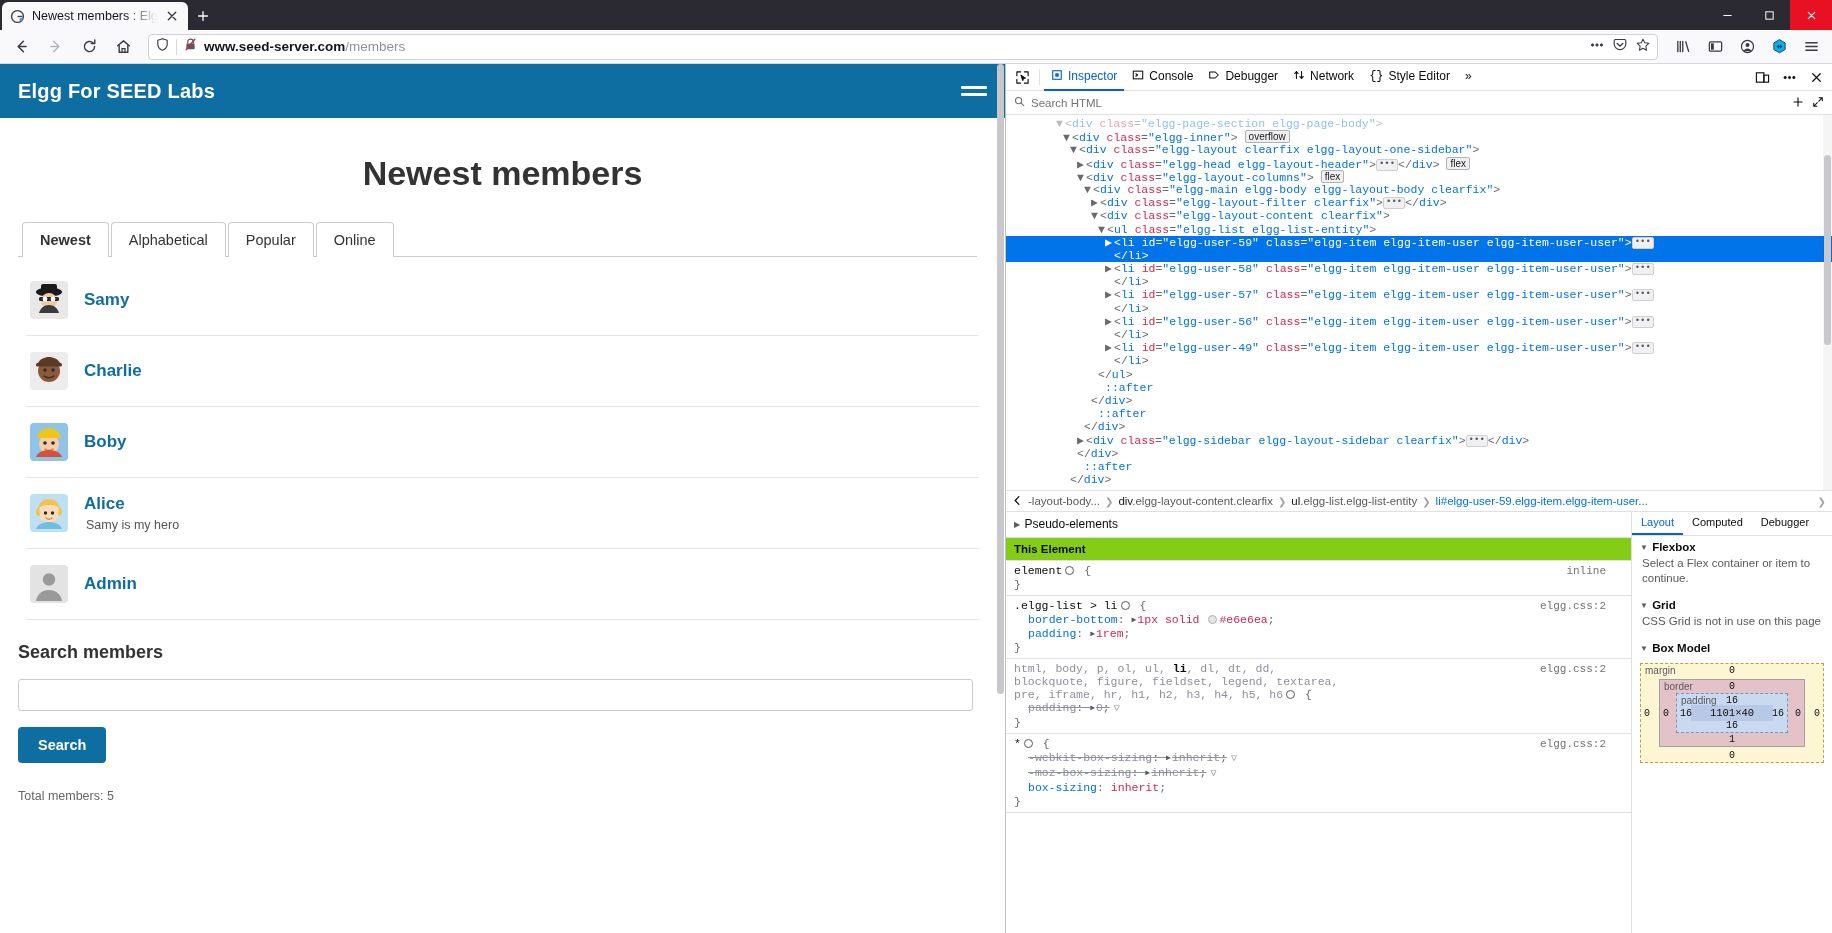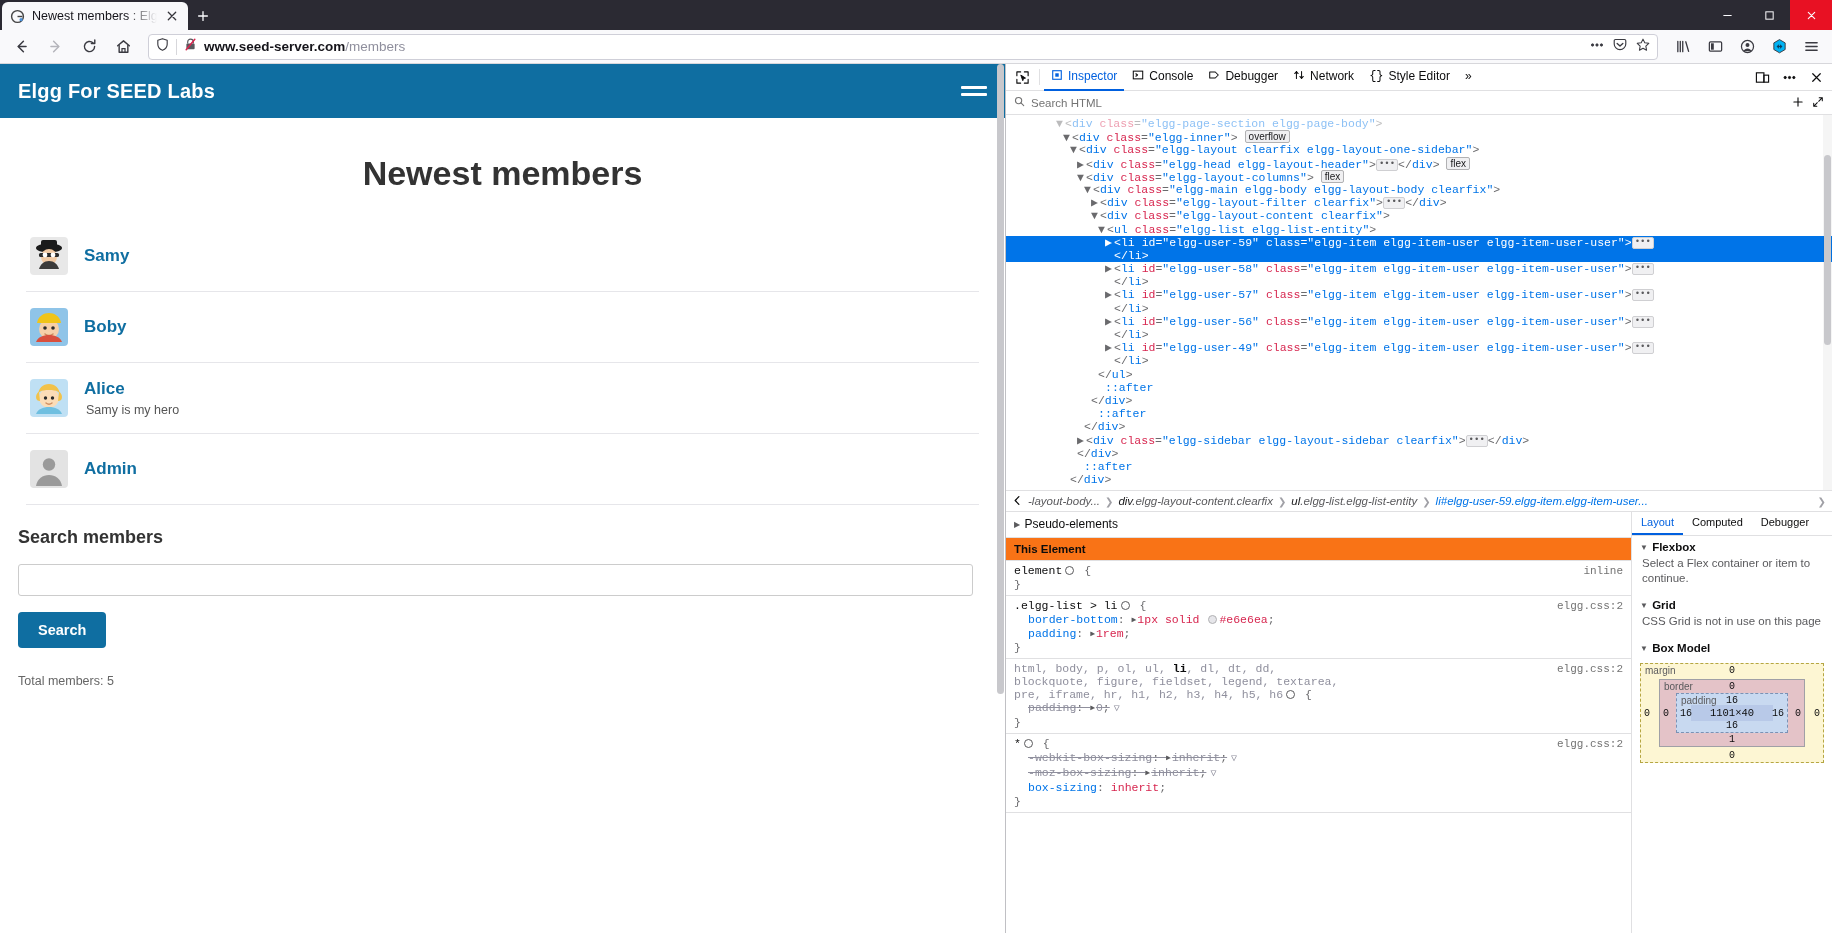--- a/index.html
+++ b/index.html
@@ -149,38 +149,38 @@
     display: inline-block; background: #f0f0f2; border: 1px solid #cfcfd2; border-radius: 2px;
     font-size: 9px; line-height: 7px; padding: 1px 2px 2px; color: #5a5a5d; vertical-align: 2px;
   }
   .pseudo { color: #0074e8; }
 
   .dt-breadcrumb {
     height: 22px; flex: none; border-top: 1px solid #e0e0e2; border-bottom: 1px solid #e0e0e2;
     display: flex; align-items: center; gap: 5px; padding: 0 6px; overflow: hidden;
     font-size: 11.5px; color: #8f8f9d; white-space: nowrap;
   }
-  .crumb { color: #5a5a5d; font-style: italic; }
+  .crumb { color: #5a5a5d; }
   .crumb b { color: #18181a; font-weight: normal; }
   .crumb.active { color: #0074e8; }
   .crumb.active b { color: #0074e8; }
   .crumb-sep { color: #a0a0a6; font-size: 10px; }
 
   .dt-lower { flex: 1; display: flex; min-height: 0; }
   .dt-styles { flex: 1; min-width: 0; display: flex; flex-direction: column; border-right: 1px solid #e0e0e2; }
   .dt-filterbar {
     height: 24px; flex: none; display: flex; align-items: center; gap: 6px; padding: 0 7px;
     border-bottom: 1px solid #e0e0e2; color: #737373; font-size: 11.5px;
   }
   .dt-filterbar .right { margin-left: auto; display: flex; align-items: center; gap: 9px; color: #18181a; font-size: 11px; }
   .rules { flex: 1; overflow: hidden; font-family: "Liberation Mono", monospace; font-size: 11.5px; line-height: 14px; }
   .rule { border-bottom: 1px solid #e0e0e2; padding: 3px 8px; position: relative; }
-  .rule.head { background: #f97316; font-family: "Liberation Sans", sans-serif; font-weight: bold; font-size: 11.5px; padding: 4px 8px; }
+  .rule.head { background: #84cc16; font-family: "Liberation Sans", sans-serif; font-weight: bold; font-size: 11.5px; padding: 4px 8px; }
   .rule.collapsible { font-family: "Liberation Sans", sans-serif; font-size: 12px; padding: 5px 8px; }
-  .src { position: absolute; right: 8px; top: 3px; color: #737373; font-family: "Liberation Mono", monospace; font-size: 11px; }
+  .src { position: absolute; right: 25px; top: 3px; color: #737373; font-family: "Liberation Mono", monospace; font-size: 11px; }
   .sel-txt { color: #0c0c0d; }
   .prop { color: #0074e8; padding-left: 14px; }
   .pv { color: #d7264f; }
   .strike { text-decoration: line-through; color: #8f8f9d; }
   .strike .prop, .strike .pv { color: #8f8f9d; }
   .swatch { display: inline-block; width: 9px; height: 9px; border-radius: 50%; border: 1px solid #b1b1b3; background: #e6e6ea; vertical-align: -1px; margin: 0 2px; }
   .gear { display: inline-block; width: 9px; height: 9px; border: 1.2px solid #5a5a5d; border-radius: 50%; vertical-align: -1px; margin: 0 3px; }
   .tri { display: inline-block; color: #5a5a5d; font-size: 8px; vertical-align: 1px; margin-right: 1px; }
   .funnel { display: inline-block; color: #8f8f9d; font-size: 10px; margin-left: 4px; }
 
@@ -361,37 +361,59 @@
         <div class="site-title">Elgg For SEED Labs</div>
         <div class="burger">
           <span></span>
             <span></span>
         </div>
       </div>
 
       <div class="page-body">
         <h1 class="page-title">Newest members</h1>
 
+        <div class="tabs">
+          <div class="tab-item active">Newest</div>
+          <div class="tab-item">Alphabetical</div>
+          <div class="tab-item">Popular</div>
+          <div class="tab-item">Online</div>
+        </div>
 
         <ul class="member-list">
           <li class="member-row">
             <span class="avatar">
               <svg width="38" height="38" viewBox="0 0 38 38">
                   <rect width="38" height="38" fill="#e8e8e8"></rect>
                   <ellipse cx="19" cy="11" rx="13" ry="4.5" fill="#1b1b1b"></ellipse>
                   <rect x="11" y="3" width="16" height="8" rx="2" fill="#1b1b1b"></rect>
                   <circle cx="19" cy="20" r="8" fill="#f0c9a4"></circle>
                   <rect x="9" y="16" width="20" height="4" rx="1.6" fill="#2a2a2a"></rect>
                   <circle cx="15" cy="18" r="2.4" fill="#fff"></circle>
                   <circle cx="23" cy="18" r="2.4" fill="#fff"></circle>
                   <path d="M9 32c1.5-5 5-8 10-8s8.5 3 10 8z" fill="#3b3b3b"></path>
                 </svg>
             </span>
             <span class="member-text">
               <span class="member-name">Samy</span>
+            </span>
+          </li>
+          <li class="member-row">
+            <span class="avatar">
+              <svg width="38" height="38" viewBox="0 0 38 38">
+                  <rect width="38" height="38" fill="#ececec"></rect>
+                  <circle cx="19" cy="19" r="11" fill="#8b5a3c"></circle>
+                  <path d="M7 13c2-6 8-8 12-8s10 2 12 8z" fill="#5a3a22"></path>
+                  <rect x="6" y="11" width="26" height="3.5" rx="1.6" fill="#5a3a22"></rect>
+                  <circle cx="15" cy="18" r="1.7" fill="#2b2b2b"></circle>
+                  <circle cx="23" cy="18" r="1.7" fill="#2b2b2b"></circle>
+                  <path d="M14 24q5 3.5 10 0" stroke="#4a2f1c" stroke-width="1.6" fill="none" stroke-linecap="round"></path>
+                </svg>
+            </span>
+            <span class="member-text">
+              <span class="member-name">Charlie</span>
             </span>
           </li>
           <li class="member-row">
             <span class="avatar">
               <svg width="38" height="38" viewBox="0 0 38 38">
                   <rect width="38" height="38" fill="#8fc4e8"></rect>
                   <circle cx="19" cy="21" r="10" fill="#f6cfa8"></circle>
                   <path d="M7 15c1-7 7-10 12-10s11 3 12 10z" fill="#f0c419"></path>
                   <circle cx="15" cy="20" r="1.8" fill="#2b2b2b"></circle>
                   <circle cx="23" cy="20" r="1.8" fill="#2b2b2b"></circle>

